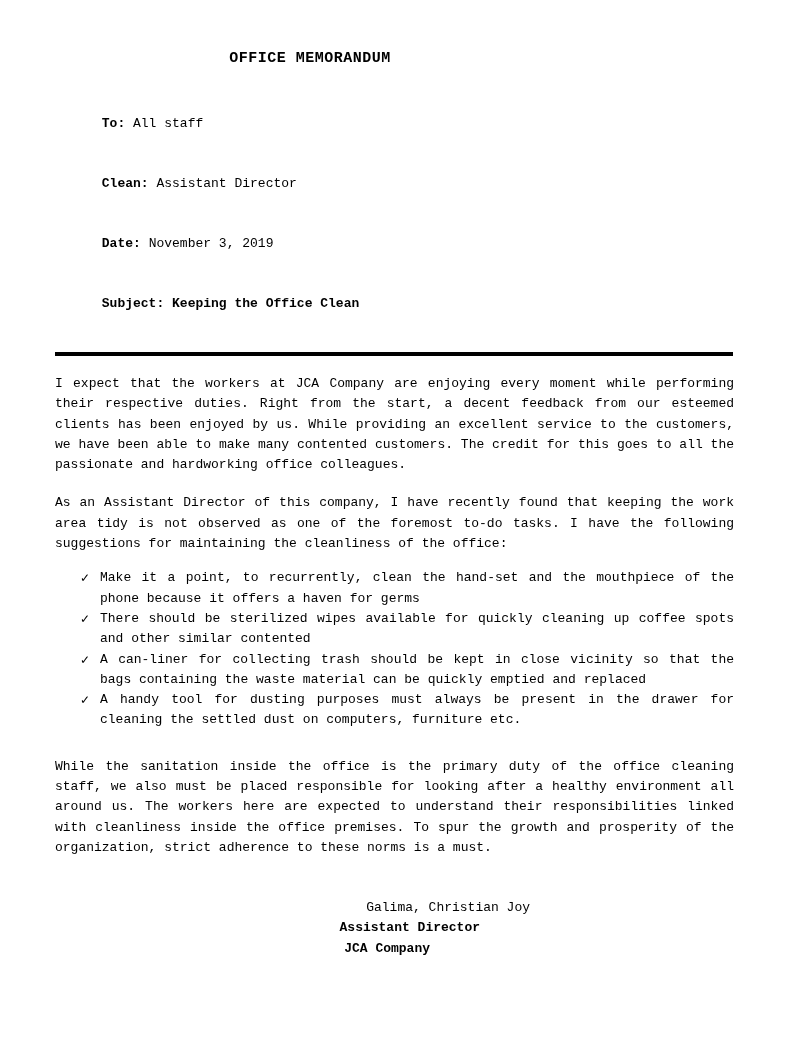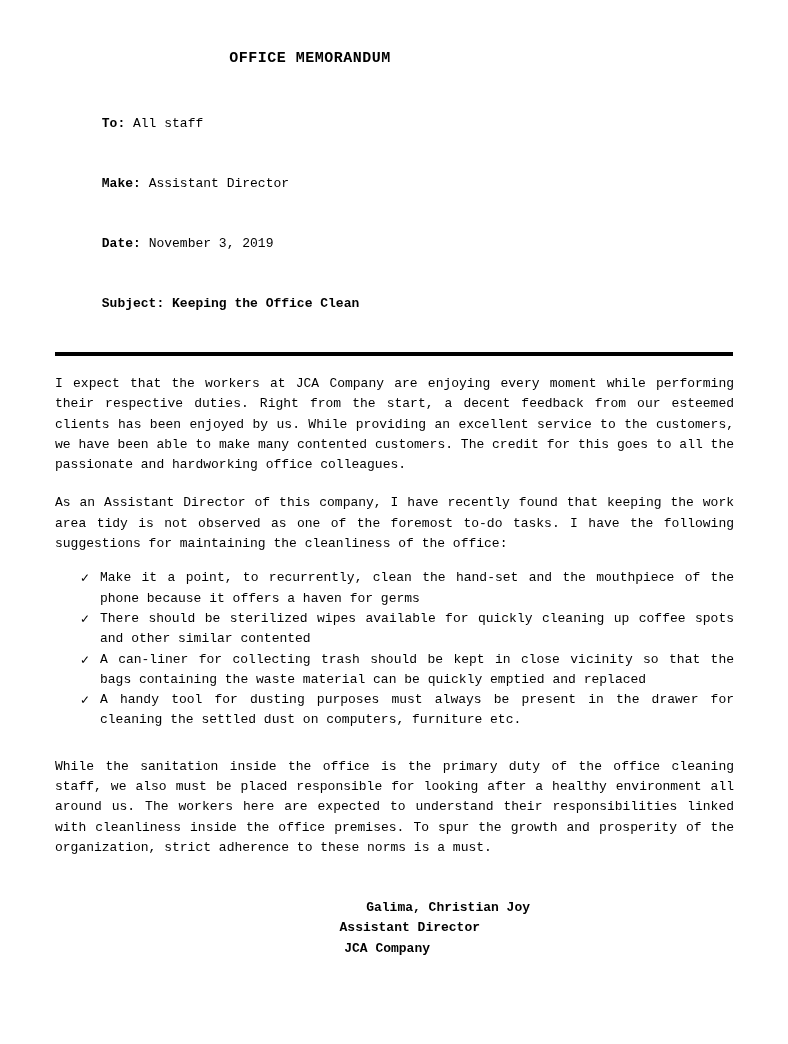--- a/index.html
+++ b/index.html
@@ -107,41 +107,41 @@
     top: 898px;
     text-align: right;
     padding-right: 55px;
   }
   .sig-line {
     font-size: 13px;
     line-height: 20.3px;
     white-space: pre;
   }
   .sig-name {
-    font-weight: bold;
+    font-weight: normal;
   }
   .sig-title, .sig-company {
     font-weight: bold;
   }
   .sig-title { padding-right: 50px; }
   .sig-company { padding-right: 100px; margin-left: 21px; }
 </style>
 </head>
 <body>
 
 <div class="page">
 
   <h1 class="doc-title">OFFICE MEMORANDUM</h1>
 
   <div class="fields">
     <div class="field-row">
       <span class="field-label">To:</span><span class="field-value"> All staff</span>
     </div>
     <div class="field-row">
-      <span class="field-label">Make:</span><span class="field-value"> Assistant Director</span>
+      <span class="field-label">Clean:</span><span class="field-value"> Assistant Director</span>
     </div>
     <div class="field-row">
       <span class="field-label">Date:</span><span class="field-value"> November 3, 2019</span>
     </div>
     <div class="field-row">
       <span class="field-label">Subject:</span><span class="field-value bold"> Keeping the Office Clean</span>
     </div>
   </div>
 
   <div class="rule"></div>

